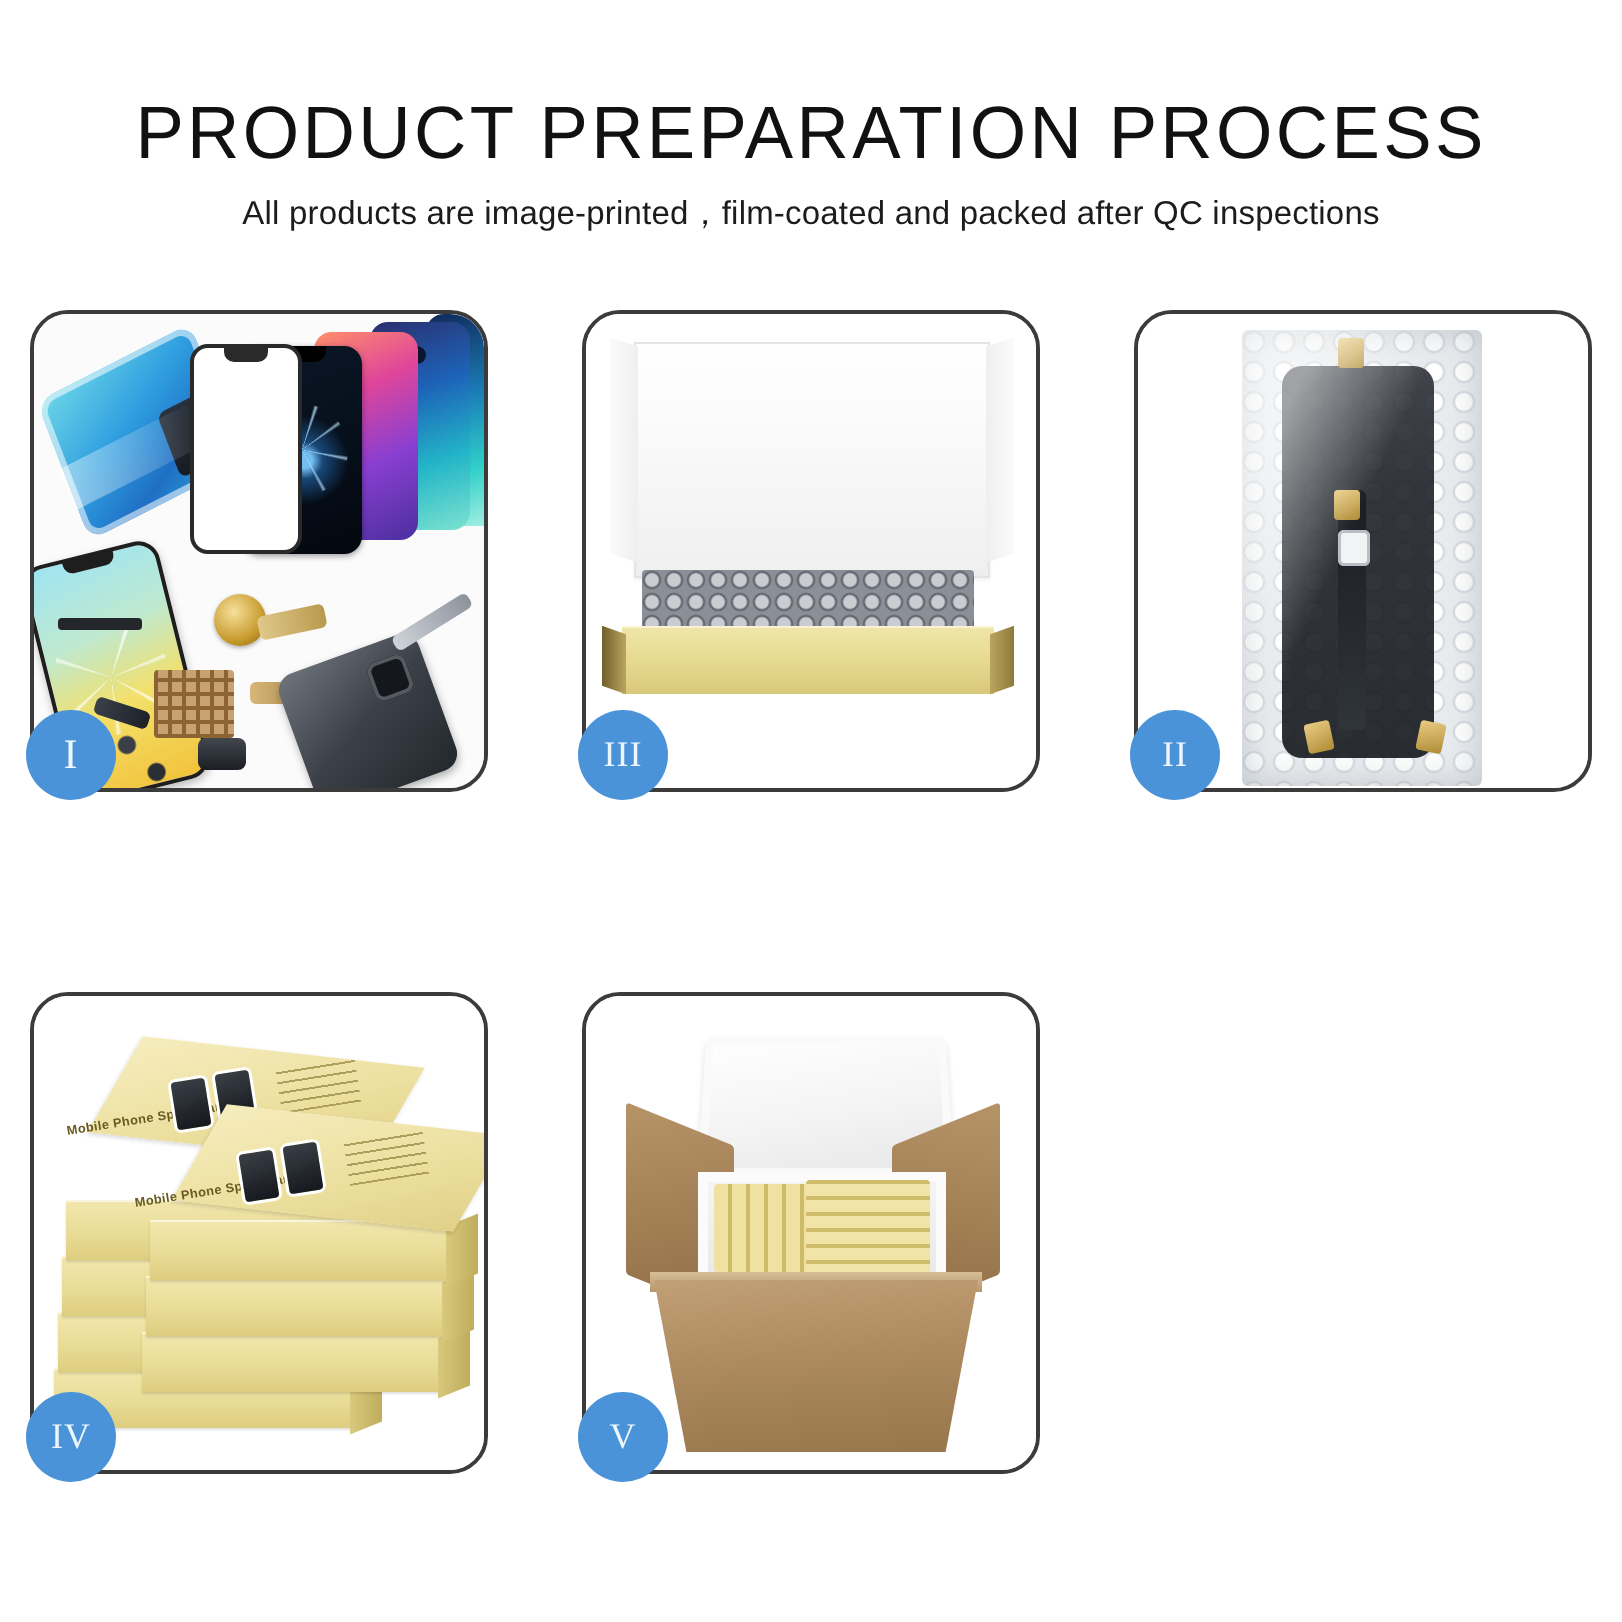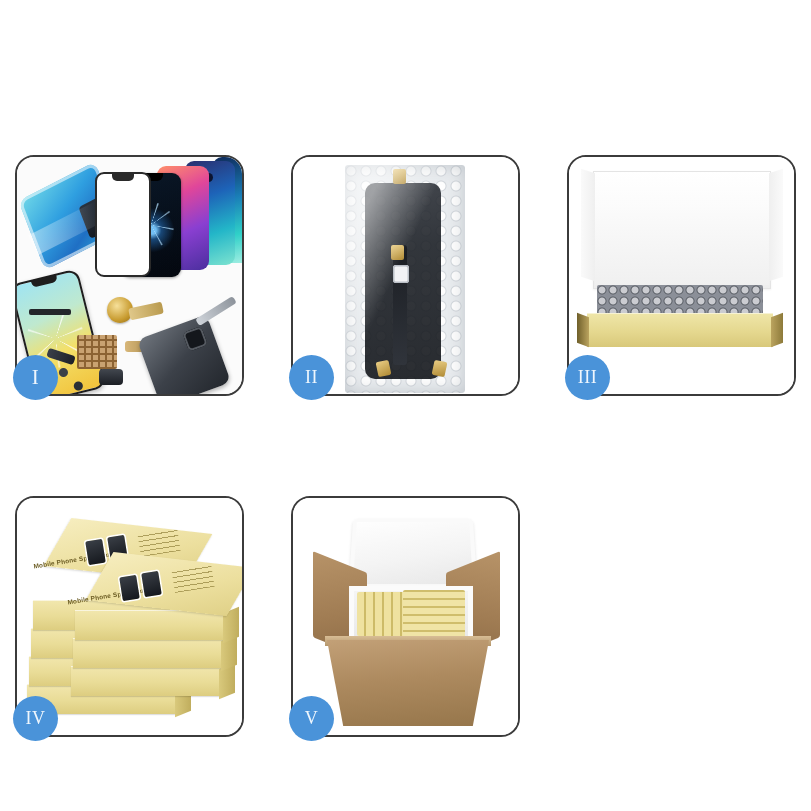--- a/index.html
+++ b/index.html
@@ -419,20 +419,24 @@
   .boxedge {
     position:absolute; left:103px; top:74px; width:2px; height:130px;
     background: rgba(110,88,58,.55);
   }
 </style>
 </head>
 <body>
 
 <div class="page">
 
+  <div class="header">
+    <div class="title">PRODUCT PREPARATION PROCESS</div>
+    <div class="subtitle">All products are image-printed，film-coated and packed after QC inspections</div>
+  </div>
 
   <div class="grid">
 
     <div class="cell">
       <div class="cell-inner c1">
         <div class="film"></div>
         <div class="film-strip"></div>
         <div class="phoneD"></div>
         <div class="phoneC"></div>
         <div class="phoneB"></div>
@@ -451,46 +455,46 @@
         <div class="flex3"></div>
         <div class="spk"></div>
         <div class="bits"></div>
         <div class="housing"></div>
         <div class="tweezer"></div>
       </div>
       <div class="badge">I</div>
     </div>
 
     <div class="cell">
+      <div class="cell-inner c3">
+        <div class="lid3"></div>
+        <div class="foam3"></div>
+        <div class="bubbles3"></div>
+        <div class="tray3"></div>
+      </div>
+      <div class="badge wide">III</div>
+    </div>
+
+    <div class="cell">
       <div class="cell-inner c2">
         <div class="bubblepack">
           <div class="innerscreen"></div>
           <div class="flexcable"></div>
           <div class="whitechip"></div>
           <div class="goldtab gt1"></div>
           <div class="goldtab gt2"></div>
           <div class="goldtab gt3"></div>
           <div class="goldtab gt4"></div>
           <div class="bubbleglare"></div>
         </div>
       </div>
       <div class="badge wide">II</div>
     </div>
 
     <div class="cell">
-      <div class="cell-inner c3">
-        <div class="lid3"></div>
-        <div class="foam3"></div>
-        <div class="bubbles3"></div>
-        <div class="tray3"></div>
-      </div>
-      <div class="badge wide">III</div>
-    </div>
-
-    <div class="cell">
       <div class="cell-inner c4">
         <div class="stack">
 
           <div class="sbox" style="left:4px; top:168px;">
               <span class="side"></span>
             </div>
           <div class="sbox" style="left:6px; top:140px;">
               <span class="side"></span>
             </div>
           <div class="sbox" style="left:8px; top:112px;">

